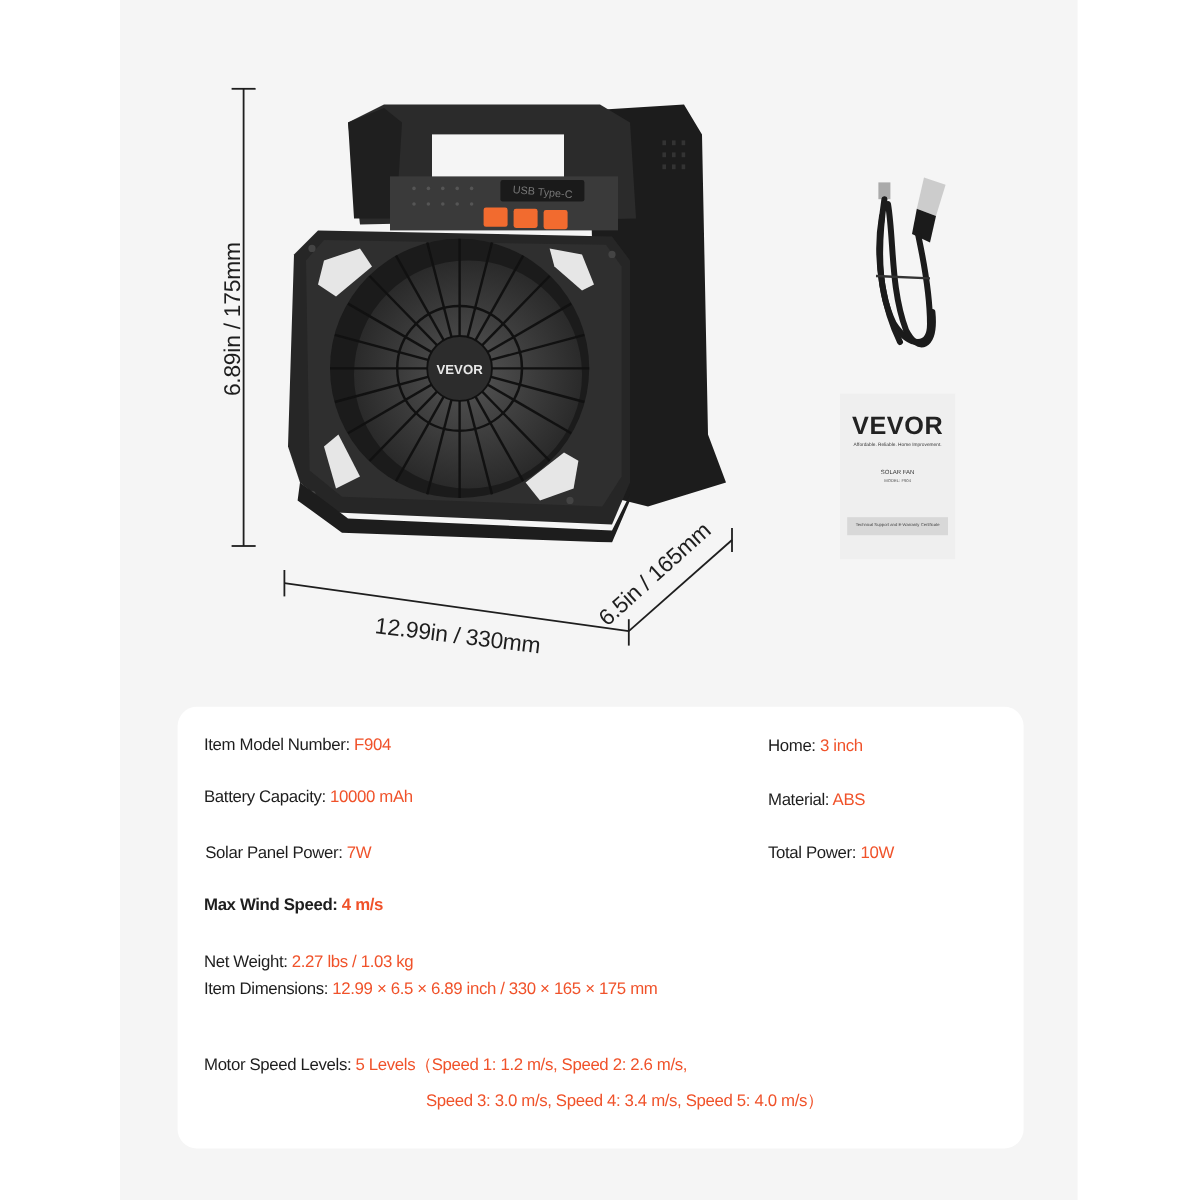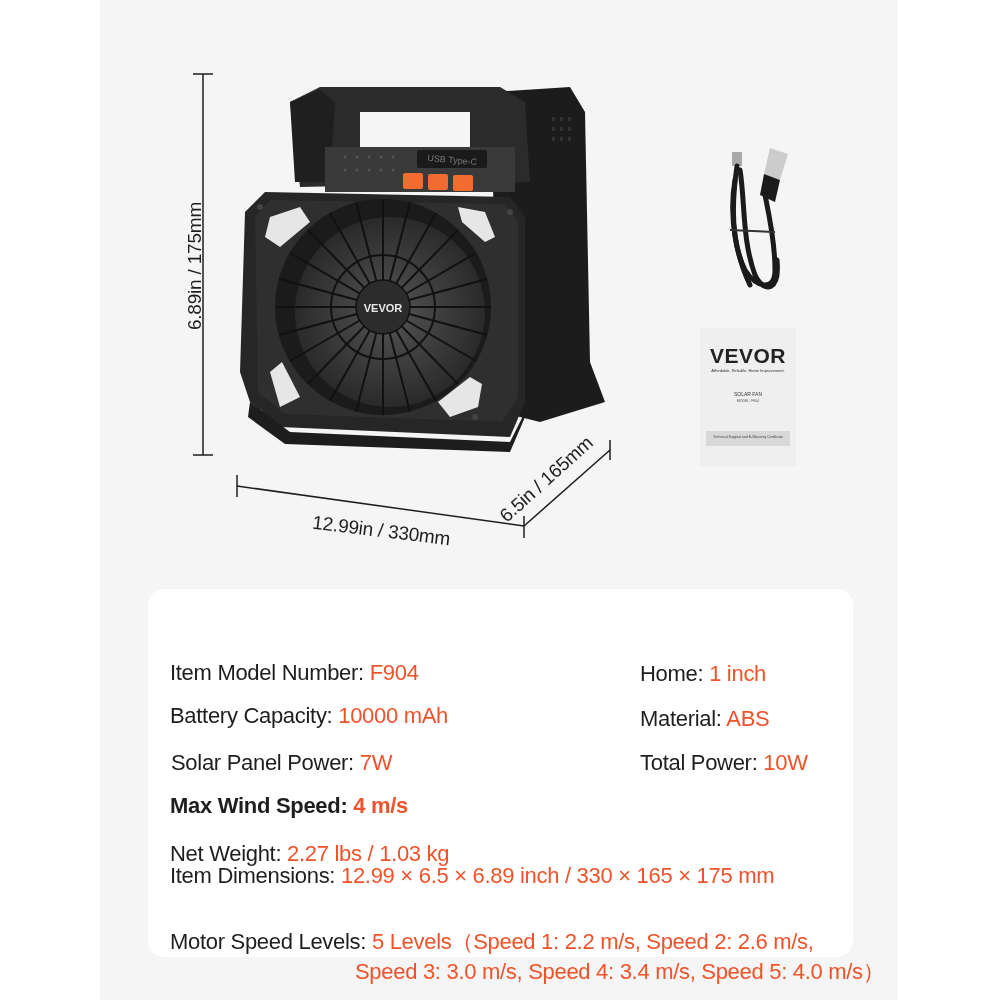--- a/index.html
+++ b/index.html
@@ -1,21 +1,21 @@
 <!DOCTYPE html>
 <html><head>
 <meta charset="utf-8">
 <style>
   html, body { margin:0; padding:0; }
   body { width:1000px; height:1000px; background:#ffffff; position:relative; overflow:hidden; font-family:"Liberation Sans", sans-serif; }
   .panel { position:absolute; left:100px; top:0; width:798px; height:1000px; background:#f5f5f5; }
   .dim-text { position:absolute; color:#1e1e1e; font-size:19px; white-space:nowrap; letter-spacing:-0.2px; }
   .fan-wrap { position:absolute; left:240px; top:72px; width:380px; height:380px; }
   .card { position:absolute; left:148px; top:589px; width:705px; height:368px; background:#ffffff; border-radius:16px; }
-  .spec { position:absolute; font-size:22px; color:#1e1e1e; white-space:nowrap; letter-spacing:-0.3px;margin-top:48px; }
+  .spec { position:absolute; font-size:14px; color:#1e1e1e; white-space:nowrap; letter-spacing:-0.3px; }
   .spec .v { color:#f0522a; }
   .manual { position:absolute; left:700px; top:328px; width:96px; height:138px; background:#efefef; }
   .manual .brand { position:absolute; left:0; width:100%; top:16px; text-align:center; font-weight:bold; font-size:21px; color:#222; letter-spacing:0.5px; }
   .manual .tag { position:absolute; left:6px; right:6px; top:40px; font-size:4px; color:#333; text-align:center; }
   .manual .title { position:absolute; left:0; right:0; top:63px; font-size:5px; color:#333; text-align:center; }
   .manual .model { position:absolute; left:0; right:0; top:71px; font-size:3.5px; color:#555; text-align:center; }
   .manual .strip { position:absolute; left:6px; right:6px; top:103px; height:15px; background:#d8d8d8; font-size:3.5px; color:#444; text-align:center; padding-top:4px; box-sizing:border-box; }
 </style>
 </head>
 <body>
@@ -155,21 +155,21 @@
 </div>
 
 <div class="card"></div>
 
 <div class="spec" style="left:170px;top:612px;">
   <span>Item Model Number:</span>
   <span class="v">F904</span>
 </div>
 <div class="spec" style="left:640px;top:613px;">
   <span>Home:</span>
-  <span class="v">1 inch</span>
+  <span class="v">3 inch</span>
 </div>
 <div class="spec" style="left:170px;top:655px;">
   <span>Battery Capacity:</span>
   <span class="v">10000 mAh</span>
 </div>
 <div class="spec" style="left:640px;top:658px;">
   <span>Material:</span>
   <span class="v">ABS</span>
 </div>
 <div class="spec" style="left:171px;top:702px;">
@@ -187,17 +187,17 @@
 <div class="spec" style="left:170px;top:793px;">
   <span>Net Weight:</span>
   <span class="v">2.27 lbs / 1.03 kg</span>
 </div>
 <div class="spec" style="left:170px;top:815px;">
   <span>Item Dimensions:</span>
   <span class="v">12.99 × 6.5 × 6.89 inch / 330 × 165 × 175 mm</span>
 </div>
 <div class="spec" style="left:170px;top:879px;">
   <span>Motor Speed Levels:</span>
-  <span class="v">5 Levels（Speed 1: 2.2 m/s, Speed 2: 2.6 m/s,</span>
+  <span class="v">5 Levels（Speed 1: 1.2 m/s, Speed 2: 2.6 m/s,</span>
 </div>
 <div class="spec" style="left:355px;top:909px;">
   <span class="v">Speed 3: 3.0 m/s, Speed 4: 3.4 m/s, Speed 5: 4.0 m/s）</span>
 </div>
 
 </body></html>

